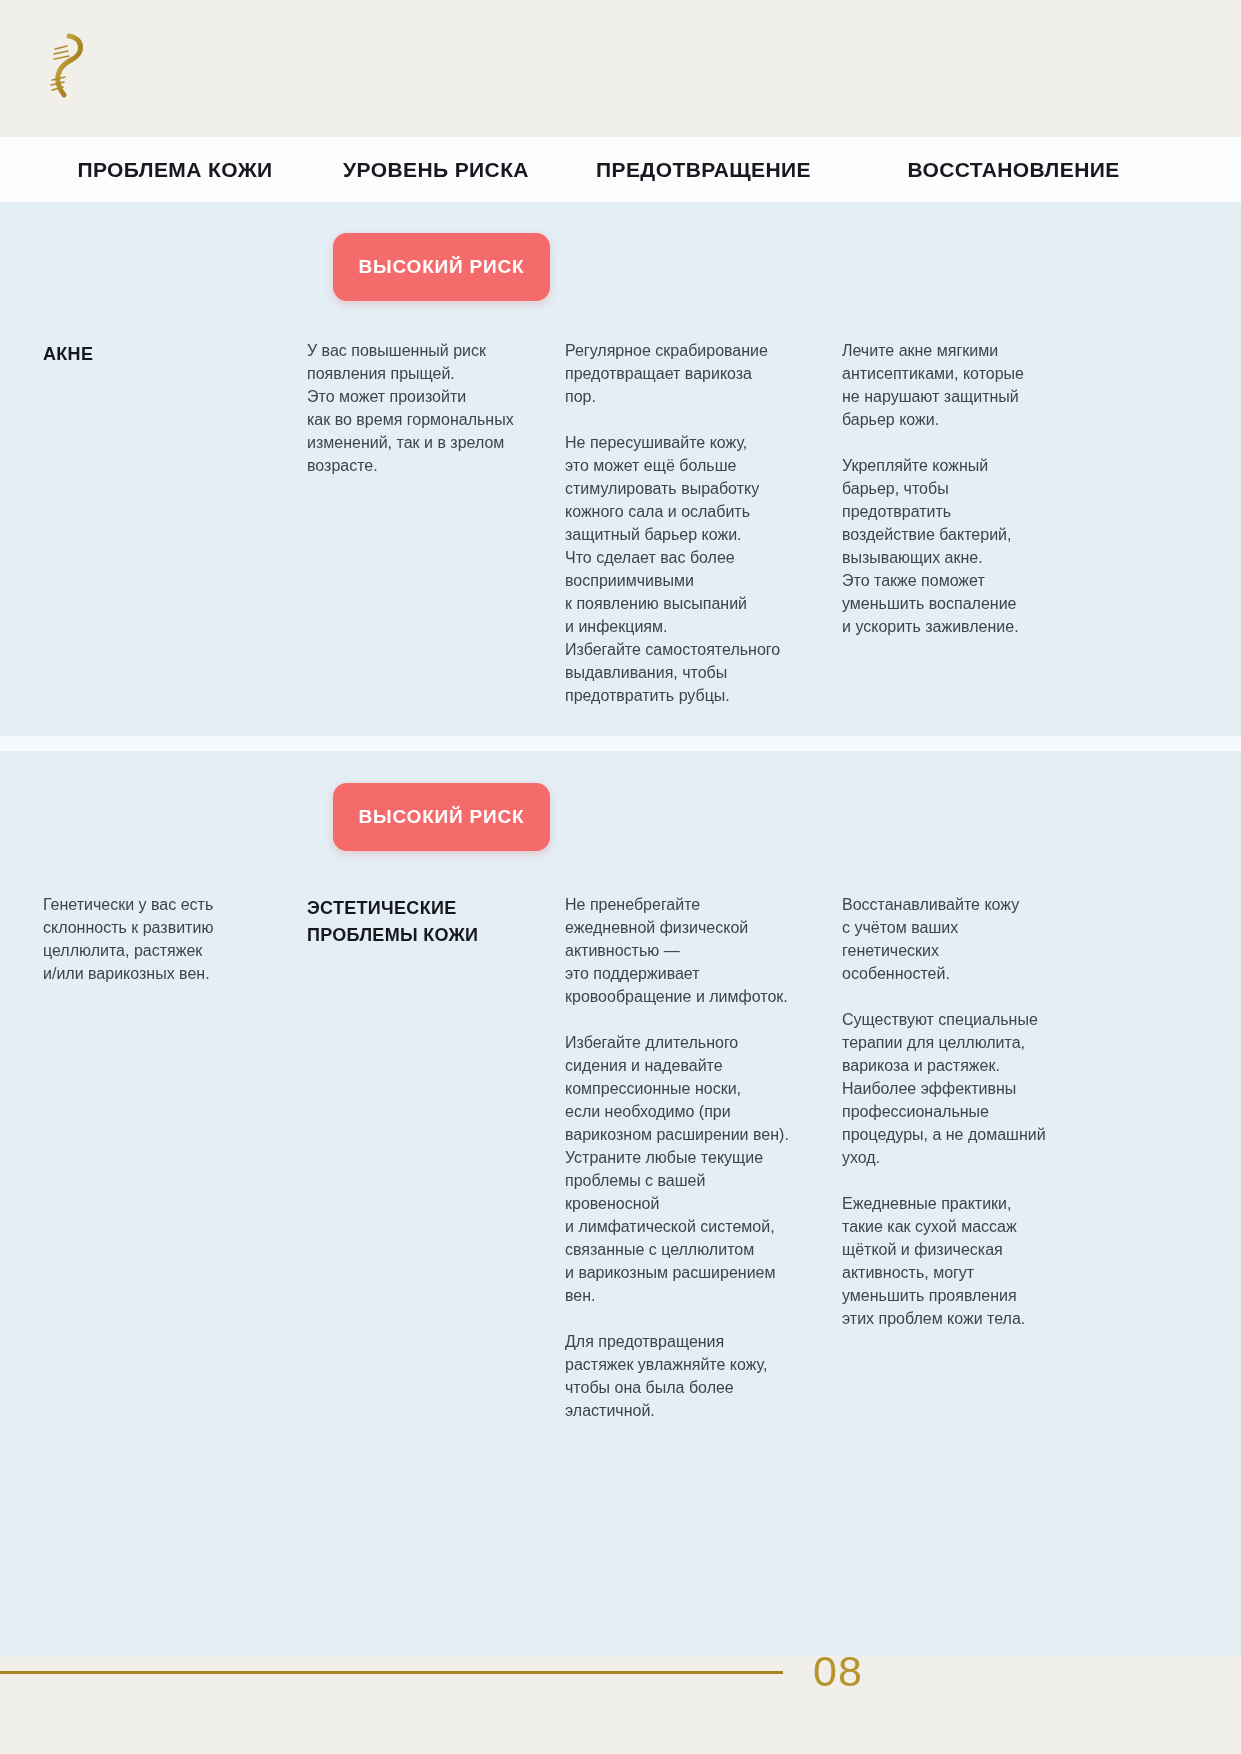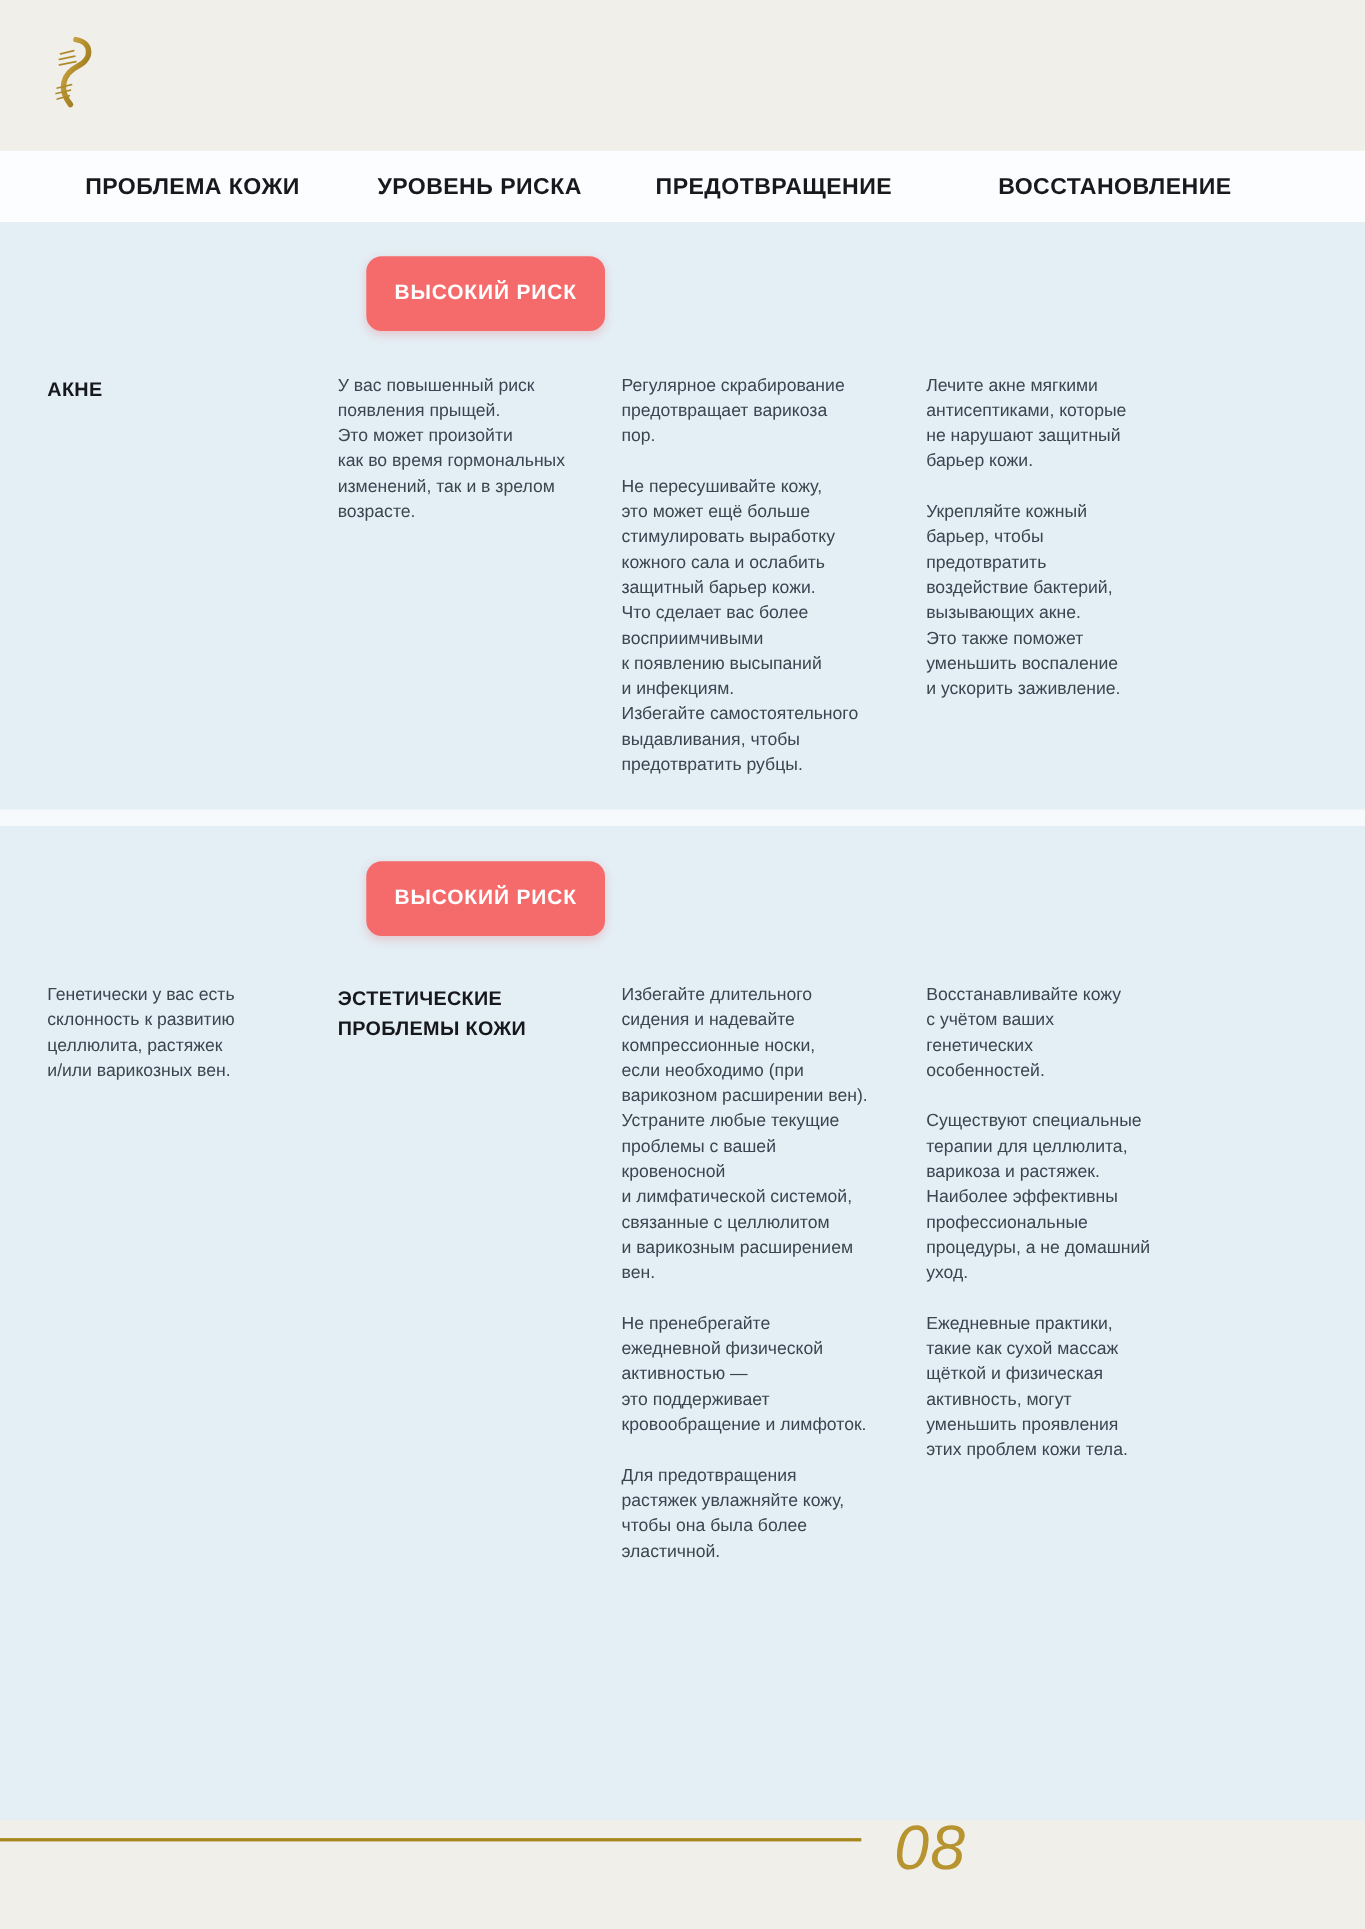--- a/index.html
+++ b/index.html
@@ -67,23 +67,22 @@
   }
   .cell p:last-child { margin-bottom:0; }
   
   .footer { position:absolute; top:1655px; left:0; width:100%; height:99px; background:#f0efe9; }
   .footer-line {
     position:absolute; top:16px; left:0;
     width:783px; height:3px; background:#a8861e;
   }
   .page-number {
     position:absolute; top:-8px; left:813px;
-    font-size:57px; color:#b79430; letter-spacing:1px;
+    font-size:43px; color:#b79430; letter-spacing:1px;
     font-family:"Liberation Sans", sans-serif;
-    font-style:italic;
   }
 </style>
 </head>
 <body>
 
 <div class="page">
 
   <div class="topbar">
     <svg class="logo" viewBox="0 0 42 66" xmlns="http://www.w3.org/2000/svg">
       <defs>
@@ -173,37 +172,37 @@
         <p>Генетически у вас есть
 склонность к развитию
 целлюлита, растяжек
 и/или варикозных вен.</p>
       </div>
       <div class="cell">
         <div class="problem-label">ЭСТЕТИЧЕСКИЕ
 ПРОБЛЕМЫ КОЖИ</div>
       </div>
       <div class="cell">
+        <p>Не пренебрегайте
+ежедневной физической
+активностью —
+это поддерживает
+кровообращение и лимфоток.</p>
         <p>Избегайте длительного
 сидения и надевайте
 компрессионные носки,
 если необходимо (при
 варикозном расширении вен).
 Устраните любые текущие
 проблемы с вашей
 кровеносной
 и лимфатической системой,
 связанные с целлюлитом
 и варикозным расширением
 вен.</p>
-        <p>Не пренебрегайте
-ежедневной физической
-активностью —
-это поддерживает
-кровообращение и лимфоток.</p>
         <p>Для предотвращения
 растяжек увлажняйте кожу,
 чтобы она была более
 эластичной.</p>
       </div>
       <div class="cell">
         <p>Восстанавливайте кожу
 с учётом ваших
 генетических
 особенностей.</p>

